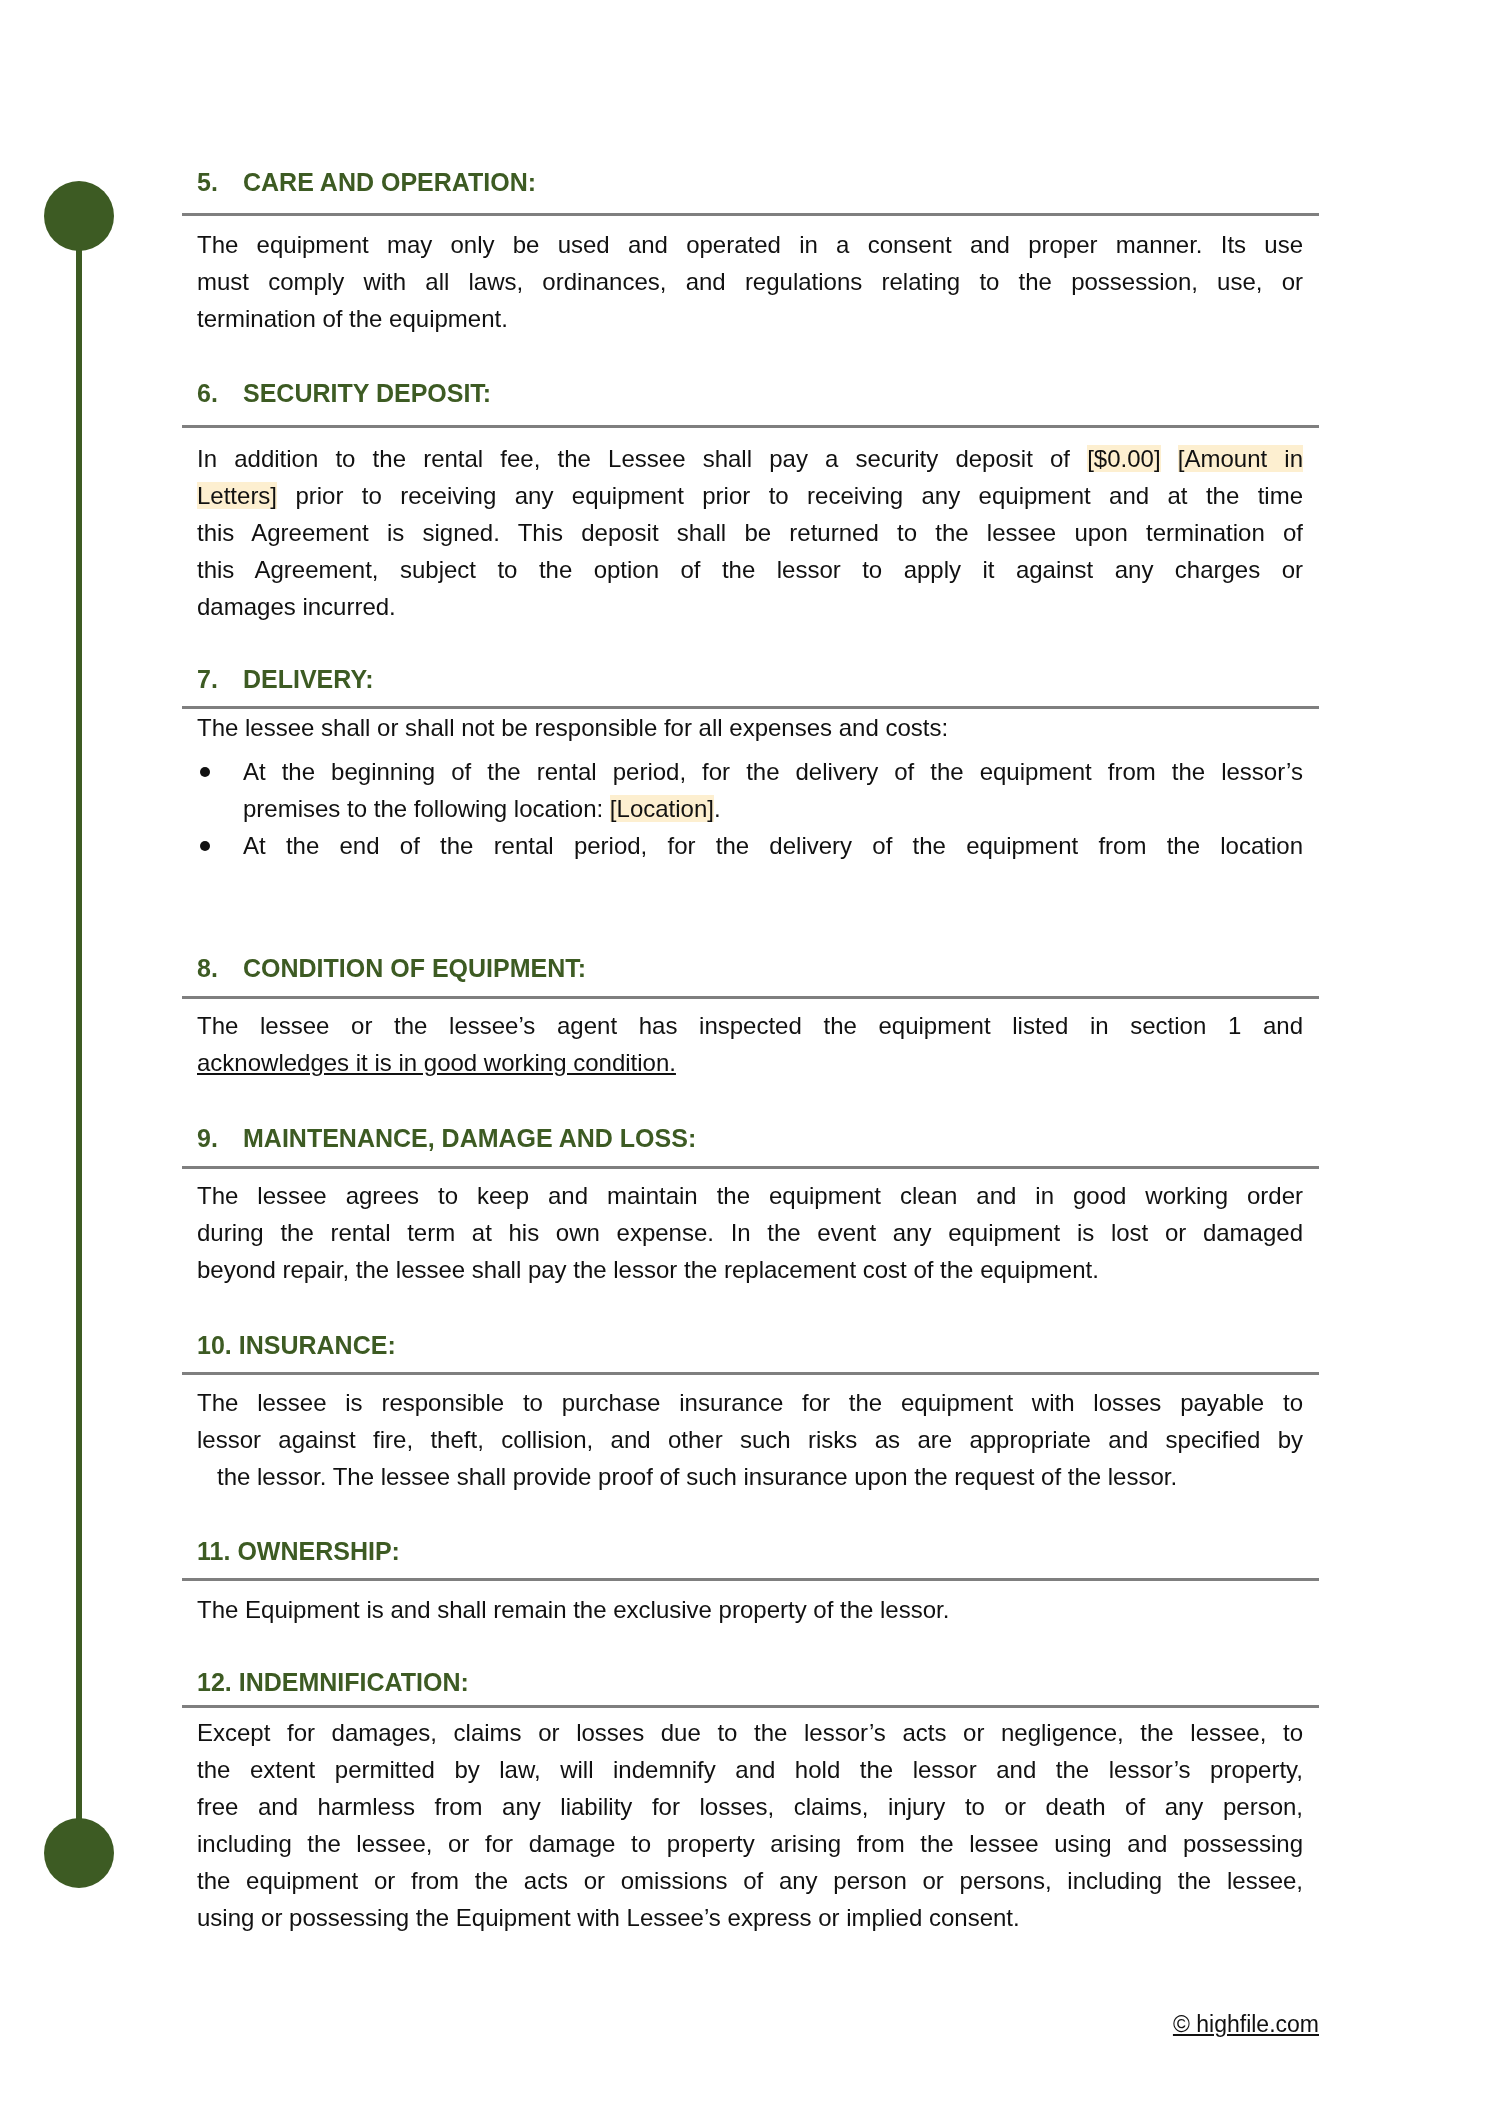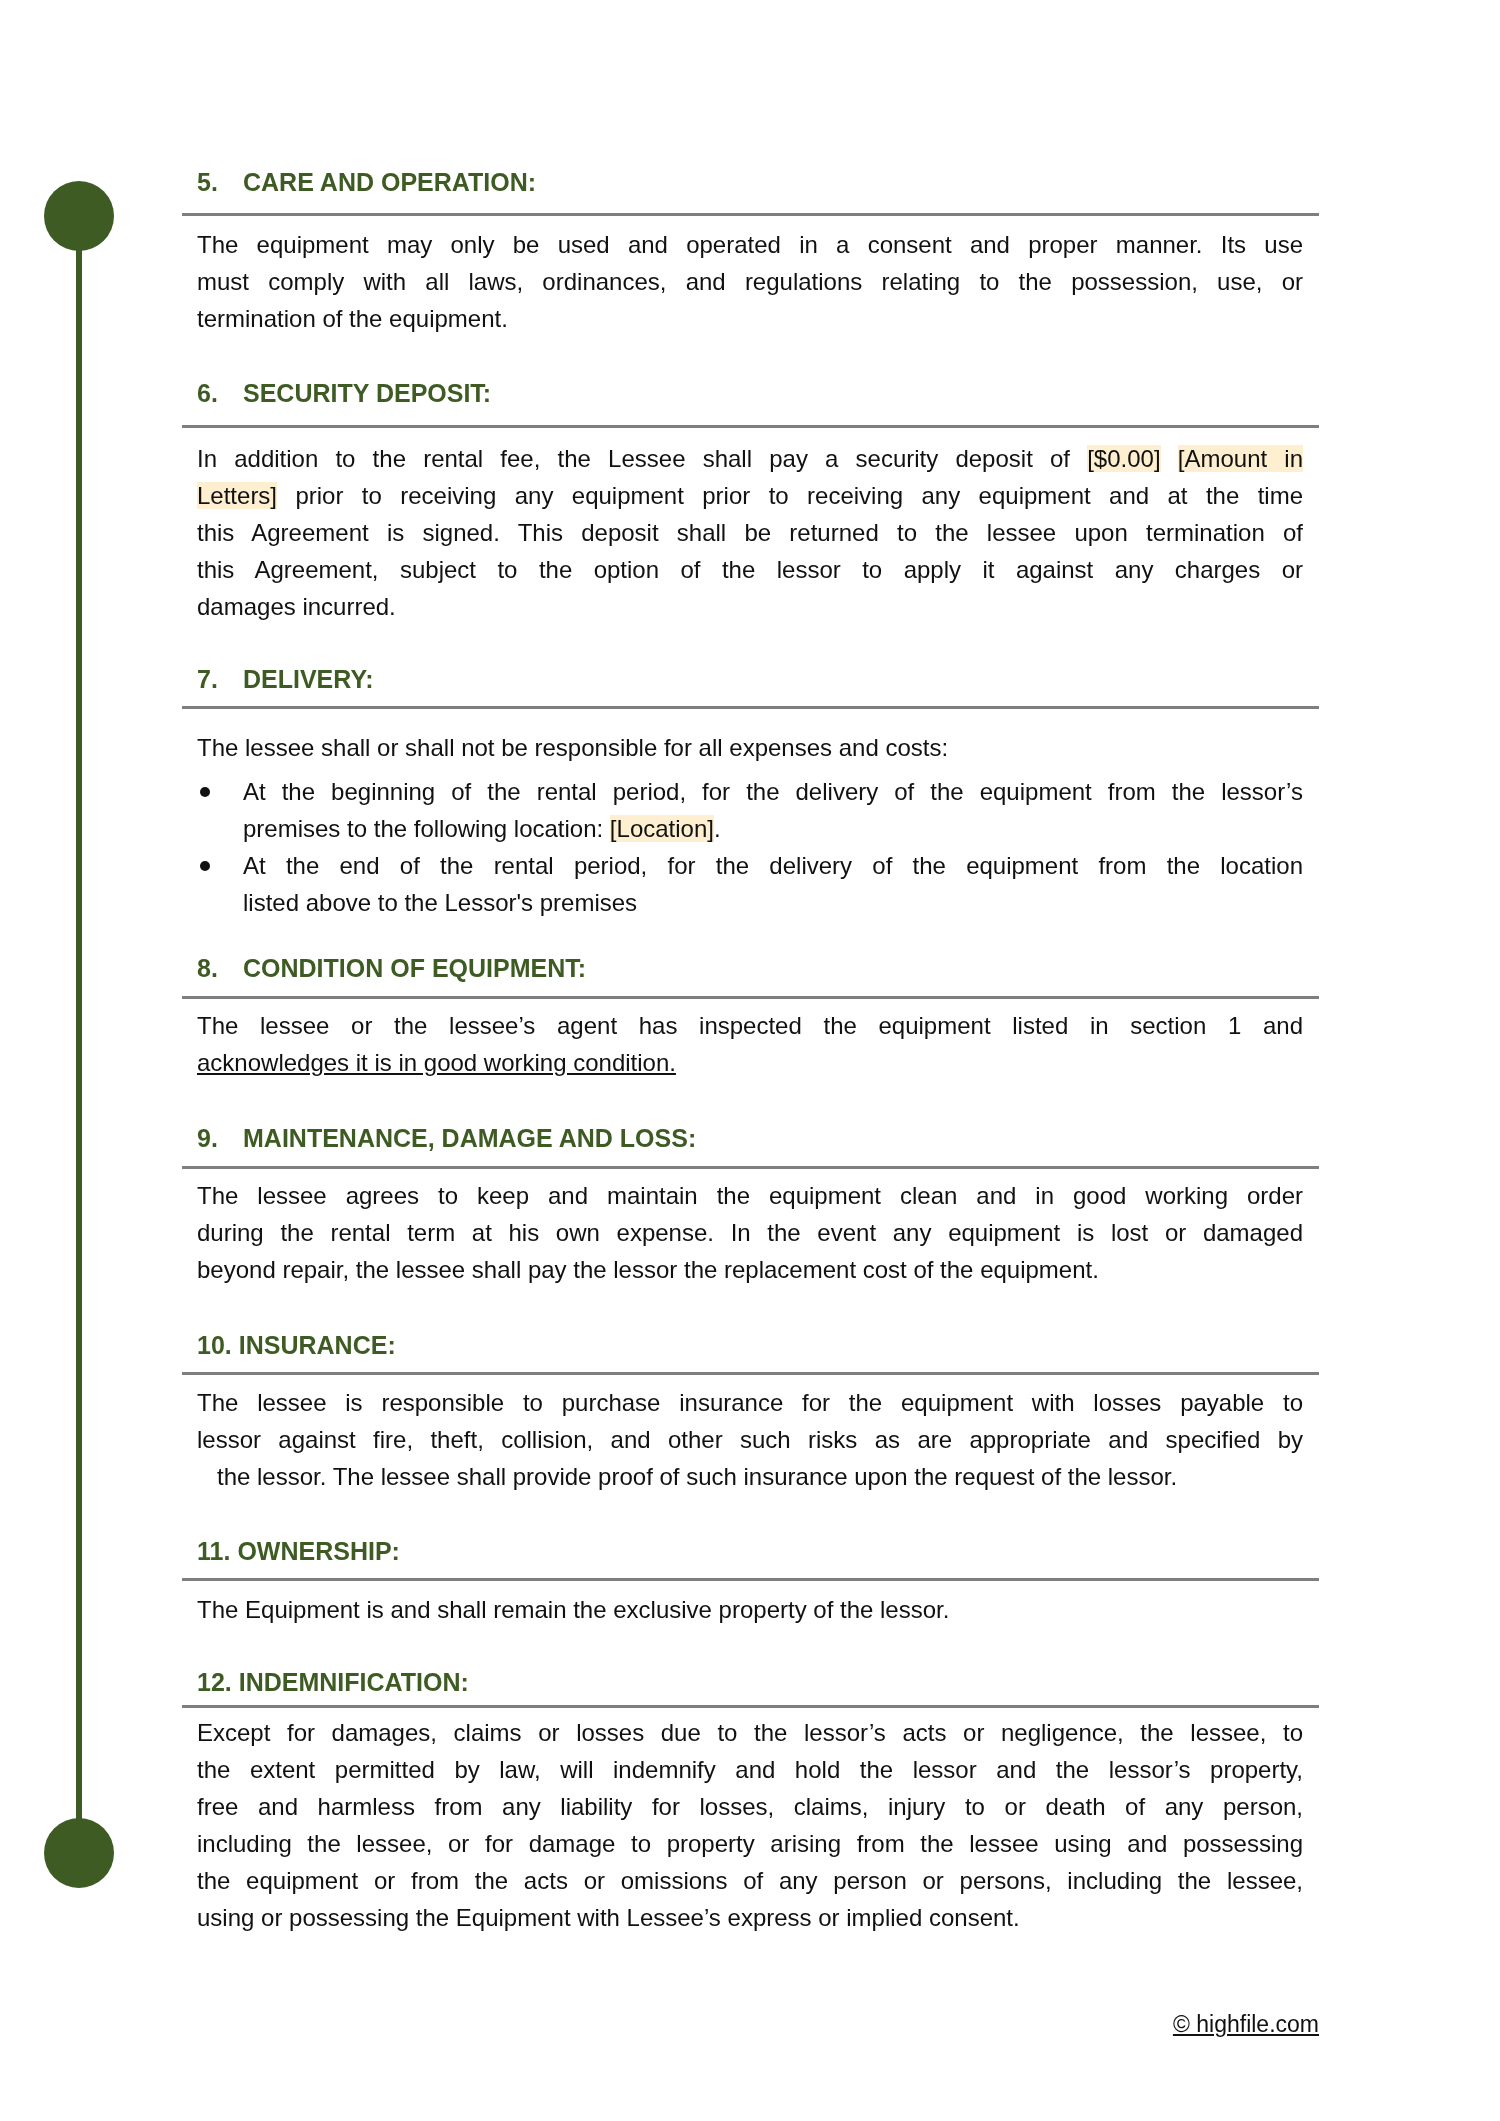--- a/index.html
+++ b/index.html
@@ -49,31 +49,30 @@
     <span class="line" style="white-space: nowrap;"><span class="hl">Letters]</span><span> prior to receiving any equipment prior to receiving any equipment and at the time</span></span>
     <span class="line" style="white-space: nowrap;">this Agreement is signed. This deposit shall be returned to the lessee upon termination of</span>
     <span class="line" style="white-space: nowrap;">this Agreement, subject to the option of the lessor to apply it against any charges or</span>
     <span class="line last" style="white-space: nowrap;">damages incurred.</span>
   </div>
 </div>
 
 <div class="section" style="top:661px;">
   <div class="heading"><span class="num">7.</span><span>DELIVERY:</span></div>
   <div class="rule" style="top:45px;"></div>
-  <div class="body" style="top:68px;">
+  <div class="body" style="top:48px;">
     <span class="line last" style="white-space: nowrap;">The lessee shall or shall not be responsible for all expenses and costs:</span>
     <div class="bullet-row" style="margin-top:7px;">
       <span class="bullet"></span>
       <span class="line" style="white-space: nowrap;">At the beginning of the rental period, for the delivery of the equipment from the lessor’s</span>
       <span class="line last" style="white-space: nowrap;"><span>premises to the following location: </span><span class="hl">[Location]</span><span>.</span></span>
     </div>
     <div class="bullet-row">
       <span class="bullet"></span>
       <span class="line" style="white-space: nowrap;">At the end of the rental period, for the delivery of the equipment from the location</span>
-      <span class="line last" style="white-space: nowrap;">listed above to the Lessor's premises</span>
     </div>
   </div>
 </div>
 
 <div class="section" style="top:950px;">
   <div class="heading"><span class="num">8.</span><span>CONDITION OF EQUIPMENT:</span></div>
   <div class="rule" style="top:46px;"></div>
   <div class="body" style="top:57px;">
     <span class="line" style="white-space: nowrap;">The lessee or the lessee’s agent has inspected the equipment listed in section 1 and</span>
     <span class="line last" style="white-space: nowrap; text-decoration: underline;">acknowledges it is in good working condition.</span>

